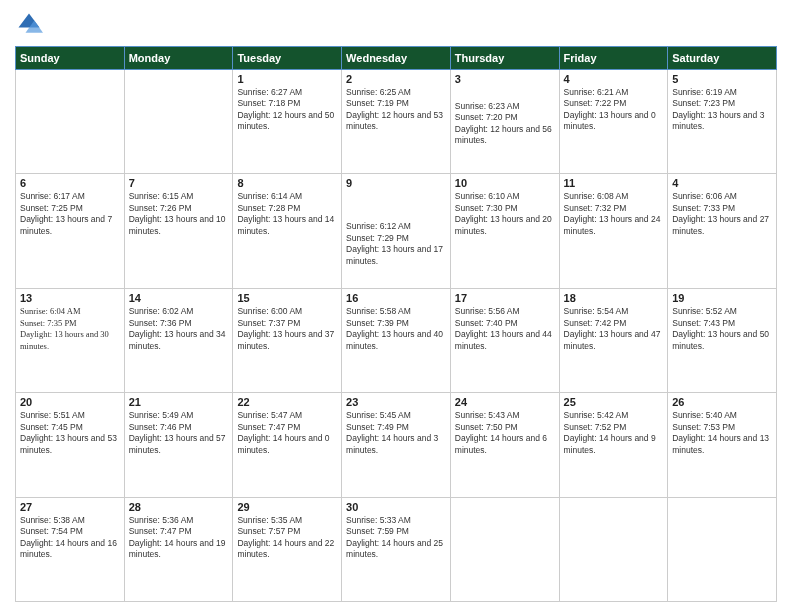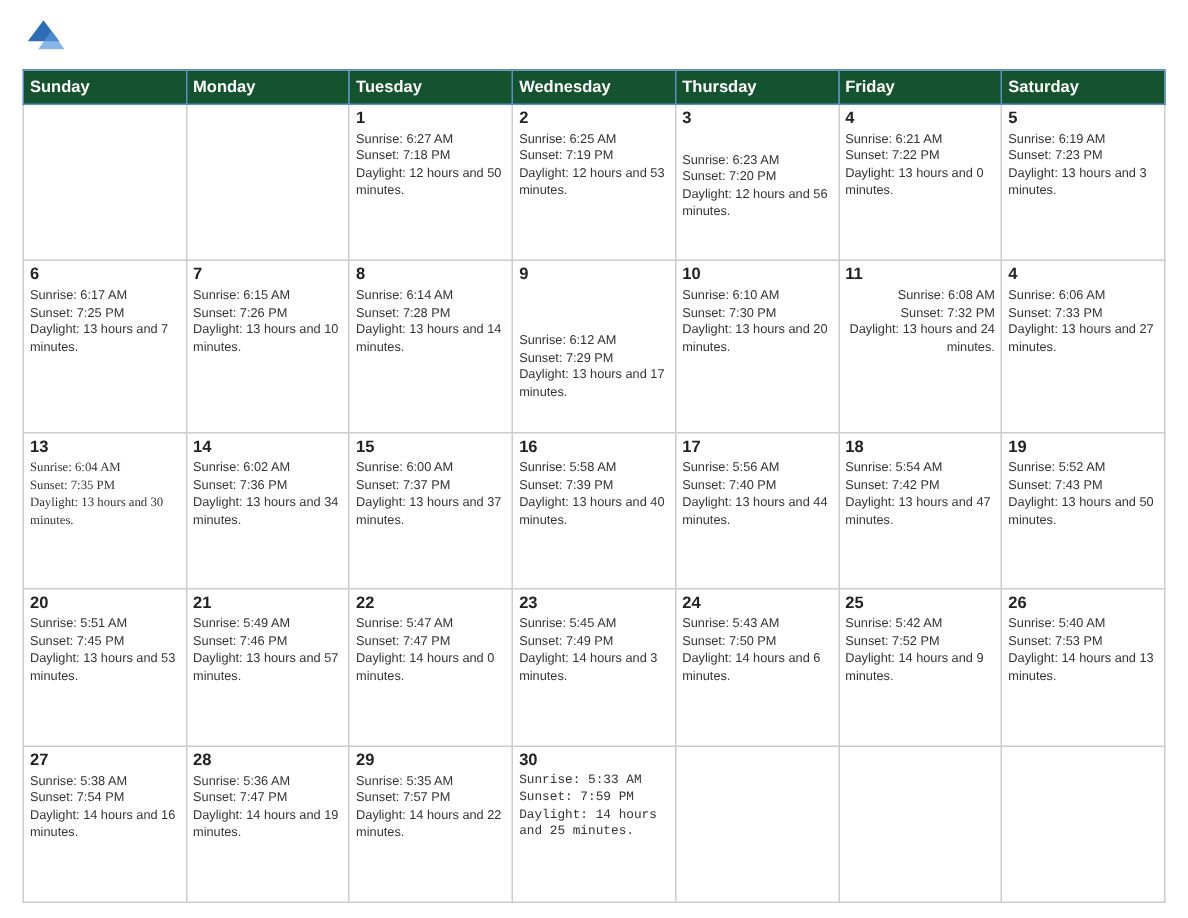--- a/index.html
+++ b/index.html
@@ -184,21 +184,21 @@
 Daylight: 13 hours and 17 minutes.</div>
           </td>
           <td>
             <span class="day-number">10</span>
             <div class="day-info" style="white-space: pre-line;">Sunrise: 6:10 AM
 Sunset: 7:30 PM
 Daylight: 13 hours and 20 minutes.</div>
           </td>
           <td>
             <span class="day-number">11</span>
-            <div class="day-info" style="white-space: pre-line; text-align: right;">Sunrise: 6:08 AM
+            <div class="day-info" style="white-space: pre-line;">Sunrise: 6:08 AM
 Sunset: 7:32 PM
 Daylight: 13 hours and 24 minutes.</div>
           </td>
           <td>
             <span class="day-number">4</span>
             <div class="day-info" style="white-space: pre-line;">Sunrise: 6:06 AM
 Sunset: 7:33 PM
 Daylight: 13 hours and 27 minutes.</div>
           </td>
         </tr>
@@ -304,21 +304,21 @@
 Daylight: 14 hours and 19 minutes.</div>
           </td>
           <td>
             <span class="day-number">29</span>
             <div class="day-info" style="white-space: pre-line;">Sunrise: 5:35 AM
 Sunset: 7:57 PM
 Daylight: 14 hours and 22 minutes.</div>
           </td>
           <td>
             <span class="day-number">30</span>
-            <div class="day-info" style="white-space: pre-line; font-family: Liberation Mono, monospace;">Sunrise: 5:33 AM
+            <div class="day-info" style="white-space: pre-line;">Sunrise: 5:33 AM
 Sunset: 7:59 PM
 Daylight: 14 hours and 25 minutes.</div>
           </td>
           <td class="empty"></td>
           <td class="empty"></td>
           <td class="empty"></td>
         </tr>
       </tbody>
   </table>
 </div>

